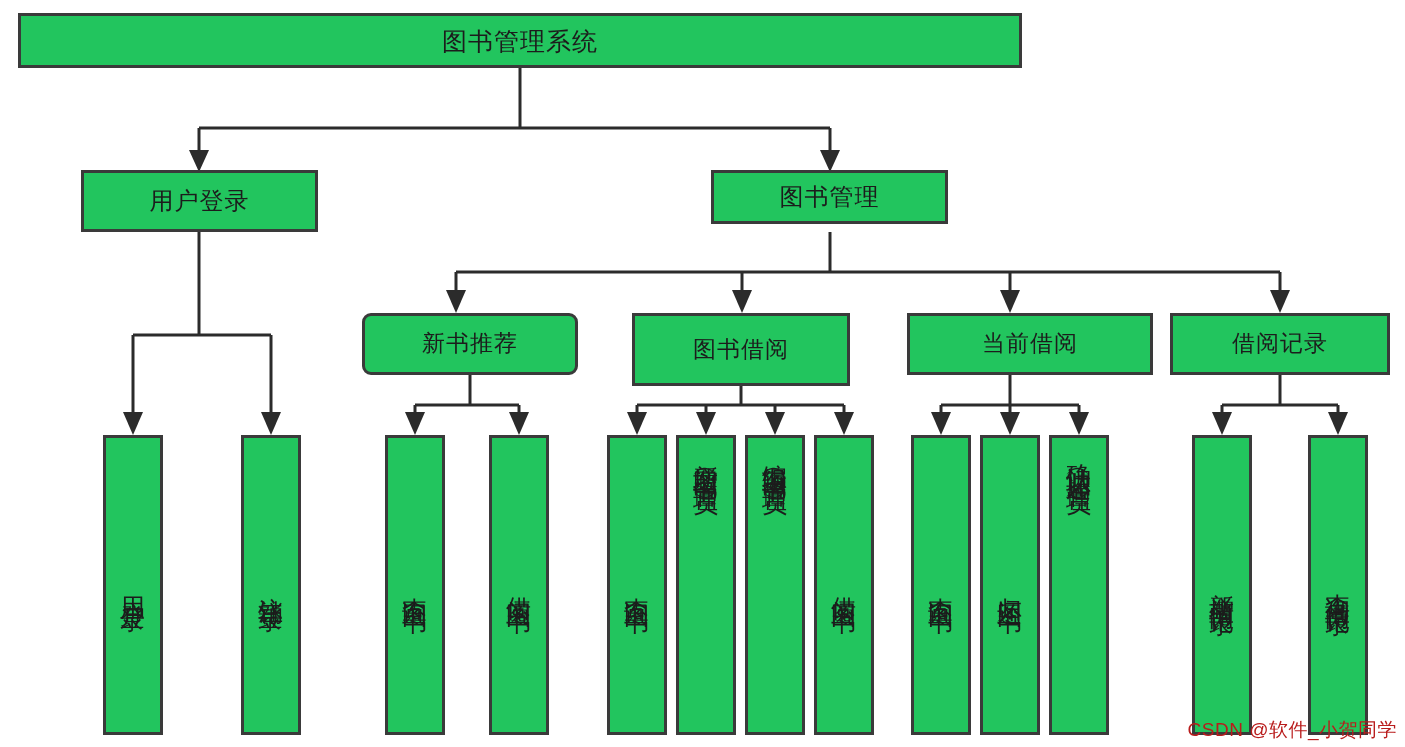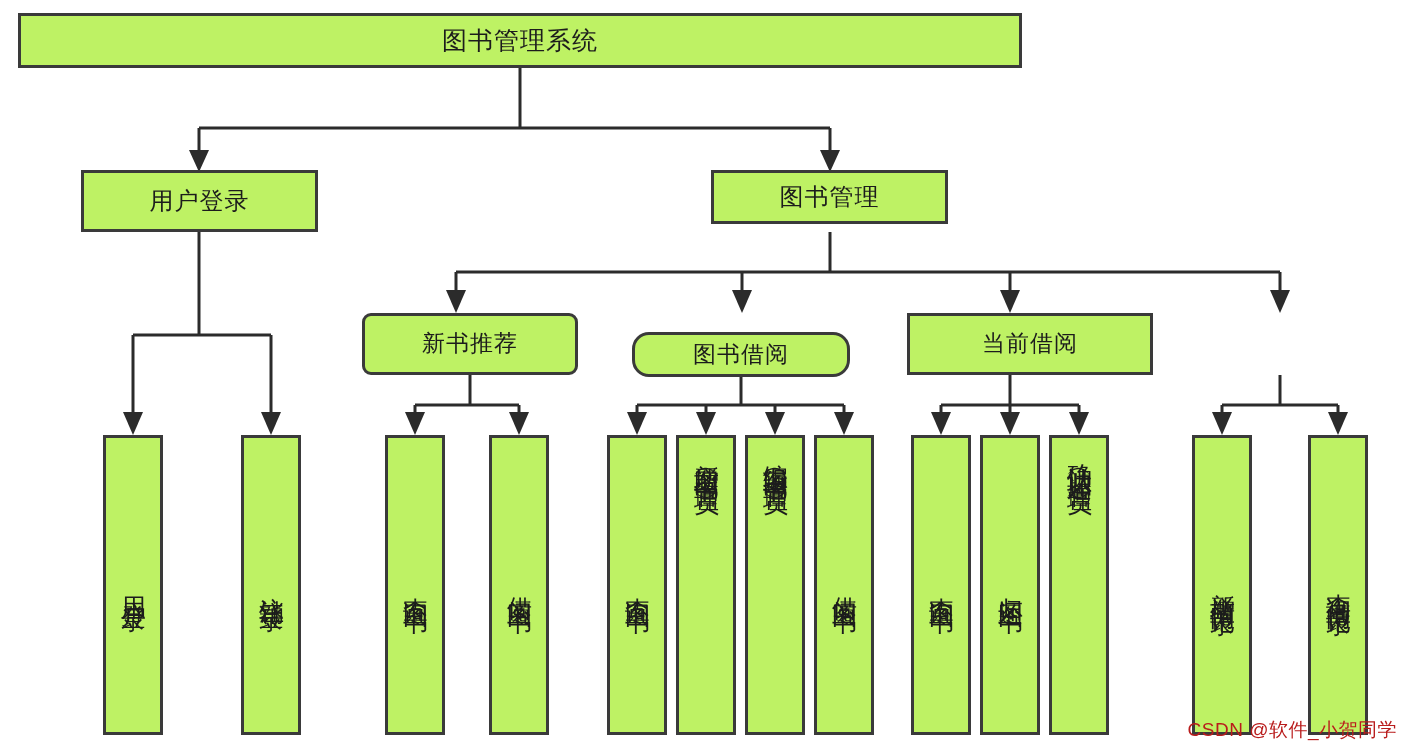--- a/index.html
+++ b/index.html
@@ -28,26 +28,25 @@
     fill:none;
     stroke-linecap:butt;
   }
   #wires polygon{ fill:#2b2b2b; }
 
   
   .node{
     position:absolute;
     box-sizing:border-box;
     border:3px solid #3a3a3a;
-    background:#bef264;
+    background:#22c55e;
     display:flex;
     align-items:center;
     justify-content:center;
     color:#1c1c1c;
-    font-family:Liberation Serif, serif;
   }
   .node .label{
     text-align:center;
     line-height:1.28;
     letter-spacing:1px;
     white-space:nowrap;
   }
   .node.root .label{ font-size:25px; }
   .node.lvl2 .label{ font-size:24px; }
   .node.lvl3 .label{ font-size:23px; }
@@ -156,26 +155,29 @@
   <div class="node lvl2" style="left:81px;  top:170px; width:237px; height:62px;">
     <span class="label">用户登录</span>
   </div>
   <div class="node lvl2" style="left:711px; top:170px; width:237px; height:54px;">
     <span class="label">图书管理</span>
   </div>
 
   <div class="node lvl3" style="left:362px;  top:313px; width:216px; height:62px;border-radius:9px;">
     <span class="label">新书推荐</span>
   </div>
-  <div class="node lvl3" style="left:632px;  top:332px; width:218px; height:45px;border-radius:17px;">
+  <div class="node lvl3" style="left:632px;  top:313px; width:218px; height:73px;">
     <span class="label">图书借阅</span>
   </div>
   <div class="node lvl3" style="left:907px;  top:313px; width:246px; height:62px;">
     <span class="label">当前借阅</span>
   </div>
+  <div class="node lvl3" style="left:1170px; top:313px; width:220px; height:62px;">
+    <span class="label">借阅记录</span>
+  </div>
 
   <div class="node leaf centered" style="left:103px; top:435px; width:60px; height:300px;">
     <span class="label">用户登录</span>
   </div>
   <div class="node leaf centered" style="left:241px; top:435px; width:60px; height:300px;">
     <span class="label">注销登录</span>
   </div>
 
   <div class="node leaf centered" style="left:385px; top:435px; width:60px; height:300px;">
     <span class="label">查询图书</span>

